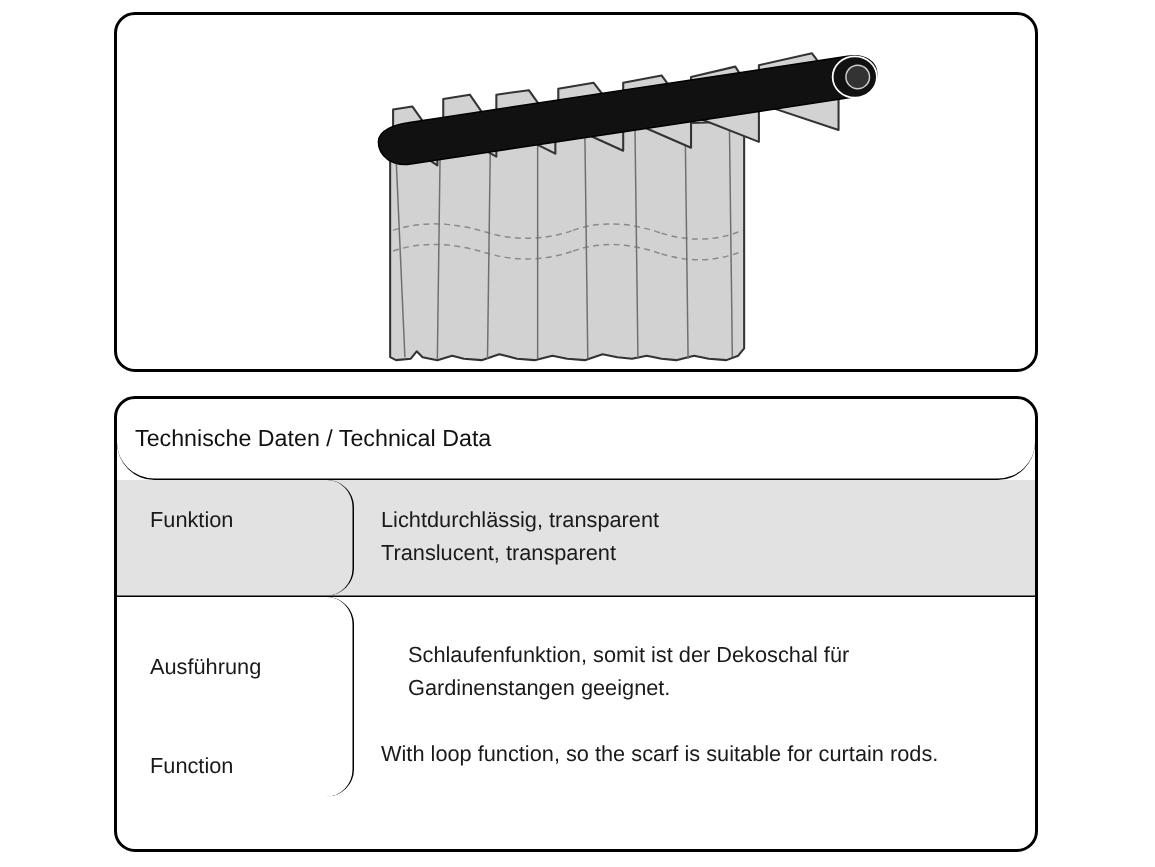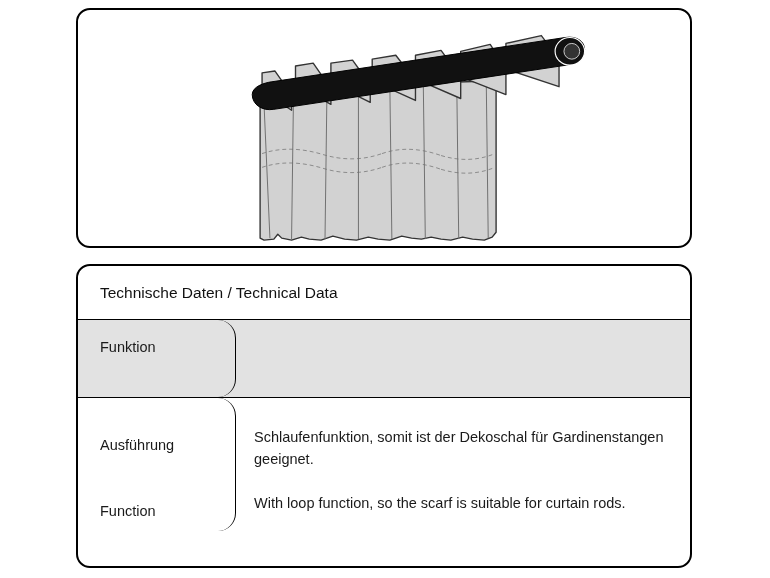--- a/index.html
+++ b/index.html
@@ -53,26 +53,27 @@
     border: 2px solid #000000;
     border-radius: 14px;
     background: #ffffff;
     box-sizing: border-box;
     overflow: hidden;
   }
 
   .data-title {
     height: 54px;
     line-height: 54px;
-    padding-left: 22px;
+    padding-left: 12px;
     font-size: 15.5px;
     color: #111111;
     border-bottom: 1px solid #000000;
     box-sizing: border-box;
     white-space: nowrap;
+    border-radius: 25px;
   }
 
   .data-row {
     display: flex;
     box-sizing: border-box;
     border-bottom: 1px solid #000000;
   }
   .data-row.last {
     border-bottom: none;
   }
@@ -119,21 +120,21 @@
     left: 22px;
     top: 102px;
   }
 
   .row-variant .cell-value {
     padding-top: 0;
     position: relative;
   }
   .value-de {
     position: absolute;
-    left: 18px;
+    left: 36px;
     top: 28px;
     right: 14px;
   }
   .value-en {
     position: absolute;
     left: 18px;
     top: 94px;
     right: 14px;
   }
 
@@ -188,20 +189,24 @@
   </div>
 
   <div class="data-panel">
 
     <div class="data-title">Technische Daten / Technical Data</div>
 
     <div class="data-row shaded row-function">
       <div class="cell-label">
         <span class="line">Funktion</span>
       </div>
+      <div class="cell-value">
+        <span class="line">Lichtdurchlässig, transparent</span>
+        <span class="line">Translucent, transparent</span>
+      </div>
     </div>
 
     <div class="data-row last row-variant">
       <div class="cell-label">
         <span class="line label-de">Ausführung</span>
         <span class="line label-en">Function</span>
       </div>
       <div class="cell-value">
         <span class="line value-de">Schlaufenfunktion, somit ist der Dekoschal für Gardinenstangen geeignet.</span>
         <span class="line value-en">With loop function, so the scarf is suitable for curtain rods.</span>

